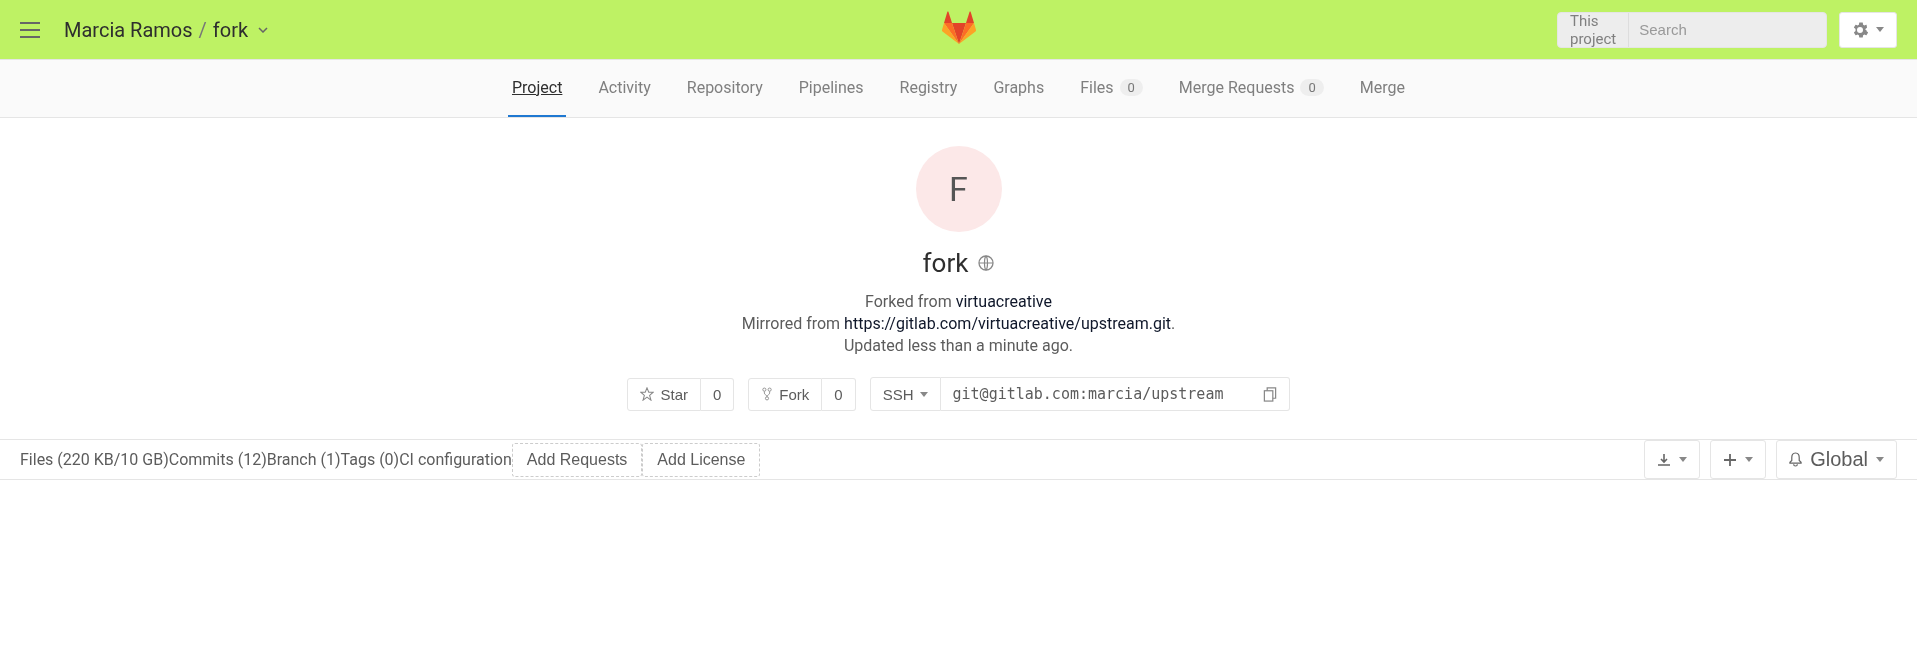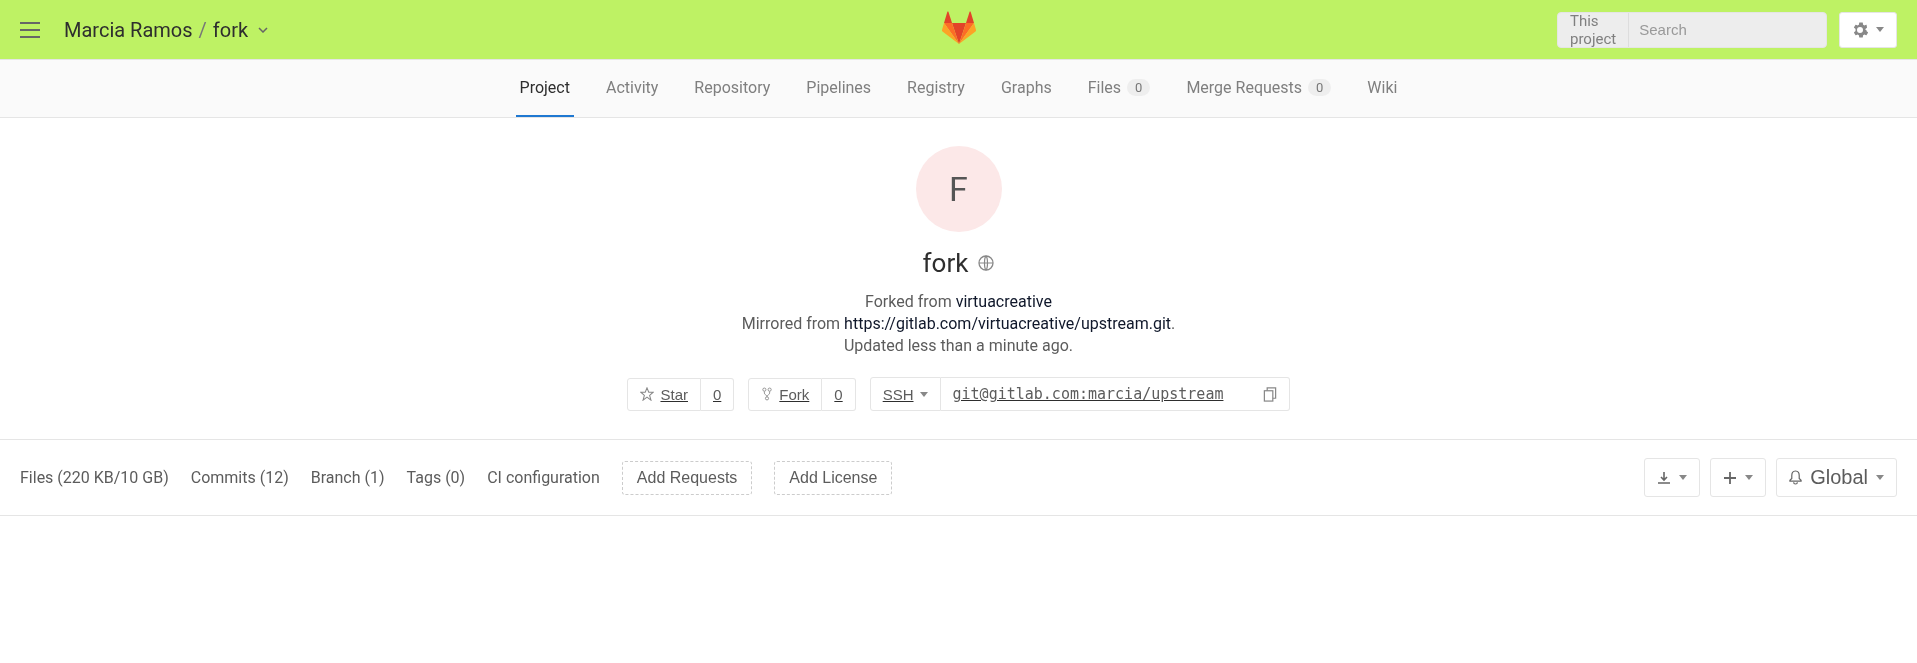--- a/index.html
+++ b/index.html
@@ -16,39 +16,39 @@
     .right-group { margin-left: auto; display: flex; align-items: center; gap: 12px; }
     .search-box { display: flex; align-items: center; background: #ededed; border: 1px solid #e5e5e5; border-radius: 4px; height: 36px; width: 270px; }
     .search-scope { padding: 0 12px; color: #7f7f7f; border-right: 1px solid #ddd; height: 100%; display: flex; align-items: center; }
     .search-input { flex: 1; border: none; background: transparent; padding: 0 10px; font-size: 15px; color: #333; outline: none; }
     .search-input::placeholder { color: #999; }
     .search-icon { padding: 0 10px; color: #bbb; }
     .gear-btn { border: 1px solid #e5e5e5; background: #fff; border-radius: 3px; height: 36px; padding: 0 12px; display: flex; align-items: center; gap: 8px; cursor: pointer; color: #7f7f7f; }
     
     .nav-tabs { display: flex; justify-content: center; gap: 28px; border-bottom: 1px solid #e5e5e5; background: #fafafa; }
     .nav-tab { padding: 18px 4px; color: #7f7f7f; font-size: 16px; cursor: pointer; border-bottom: 2px solid transparent; display: flex; align-items: center; gap: 6px; }
-    .nav-tab.active { color: #2e2e2e; border-bottom-color: #1f78d1; }
+    .nav-tab.active { color: #2e2e2e; border-bottom-color: #1f78d1; text-decoration: underline; }
     .badge { background: #eee; border-radius: 10px; padding: 1px 8px; font-size: 13px; color: #777; }
     
     .project-area { text-align: center; padding: 28px 0 28px; }
     .avatar { width: 86px; height: 86px; border-radius: 50%; background: #fce8e8; display: flex; align-items: center; justify-content: center; margin: 0 auto 16px; font-size: 34px; color: #555; }
     .proj-title { font-size: 26px; font-weight: 400; display: flex; align-items: center; justify-content: center; gap: 10px; margin-bottom: 14px; }
     .globe { color: #888; font-size: 16px; }
     .info-line { color: #5c5c5c; font-size: 16px; margin: 3px 0; }
     
-    .action-row { display: flex; justify-content: center; align-items: center; gap: 14px; margin-top: 22px; flex-wrap: wrap; text-decoration: underline; }
+    .action-row { display: flex; justify-content: center; align-items: center; gap: 14px; margin-top: 22px; flex-wrap: wrap; }
     .btn-group { display: flex; }
     .btn { border: 1px solid #e5e5e5; background: #fff; padding: 7px 12px; font-size: 15px; color: #5c5c5c; cursor: pointer; display: flex; align-items: center; gap: 6px; border-radius: 3px; }
     .btn-group .btn { border-radius: 0; }
     .btn-group .btn:first-child { border-radius: 3px 0 0 3px; }
     .btn-group .btn:last-child { border-radius: 0 3px 3px 0; border-left: none; }
     .clone-input { border: 1px solid #e5e5e5; padding: 7px 12px; font-family: Menlo, Monaco, monospace; font-size: 15px; color: #5c5c5c; width: 310px; border-left: none; border-right: none; }
     .caret-down { width: 0; height: 0; border-left: 4px solid transparent; border-right: 4px solid transparent; border-top: 5px solid #888; display: inline-block; }
     
-    .stats-bar { border-top: 1px solid #e5e5e5; border-bottom: 1px solid #e5e5e5; display: flex; align-items: center; padding: 18px 20px; gap: 22px; flex-wrap: wrap; }
+    .stats-bar { border-top: 1px solid #e5e5e5; border-bottom: 1px solid #e5e5e5; display: flex; align-items: center; padding: 0 20px; flex-wrap: wrap; }
     .stat-link { color: #5c5c5c; font-size: 16px; cursor: pointer; }
     .dashed-btn { border: 1px dashed #ccc; background: #fff; padding: 7px 14px; font-size: 16px; color: #5c5c5c; cursor: pointer; border-radius: 3px; }
     .stats-right { margin-left: auto; display: flex; gap: 10px; }
     .solid-btn { border: 1px solid #e5e5e5; background: #fff; padding: 7px 12px; font-size: 20px; color: #5c5c5c; cursor: pointer; border-radius: 3px; display: flex; align-items: center; gap: 8px; }
   </style>
 </head>
 <body>
 
 <div class="top-bar">
   <div class="hamburger">
@@ -103,21 +103,21 @@
   <div class="nav-tab">Registry</div>
   <div class="nav-tab">Graphs</div>
   <div class="nav-tab">
     <span>Files</span>
     <span class="badge">0</span>
   </div>
   <div class="nav-tab">
     <span>Merge Requests</span>
     <span class="badge">0</span>
   </div>
-  <div class="nav-tab">Wiki</div>
+  <div class="nav-tab">Merge</div>
 </div>
 
 <div class="project-area">
   <div class="avatar">F</div>
   <h1 class="proj-title">
     <span>fork</span>
     <svg class="globe" width="16" height="16" viewBox="0 0 16 16">
         <circle cx="8" cy="8" r="7" stroke="#888" stroke-width="1.3" fill="none"></circle>
         <path d="M1 8h14M8 1c2 2 2 12 0 14M8 1c-2 2-2 12 0 14" stroke="#888" stroke-width="1.2" fill="none"></path>
       </svg>

